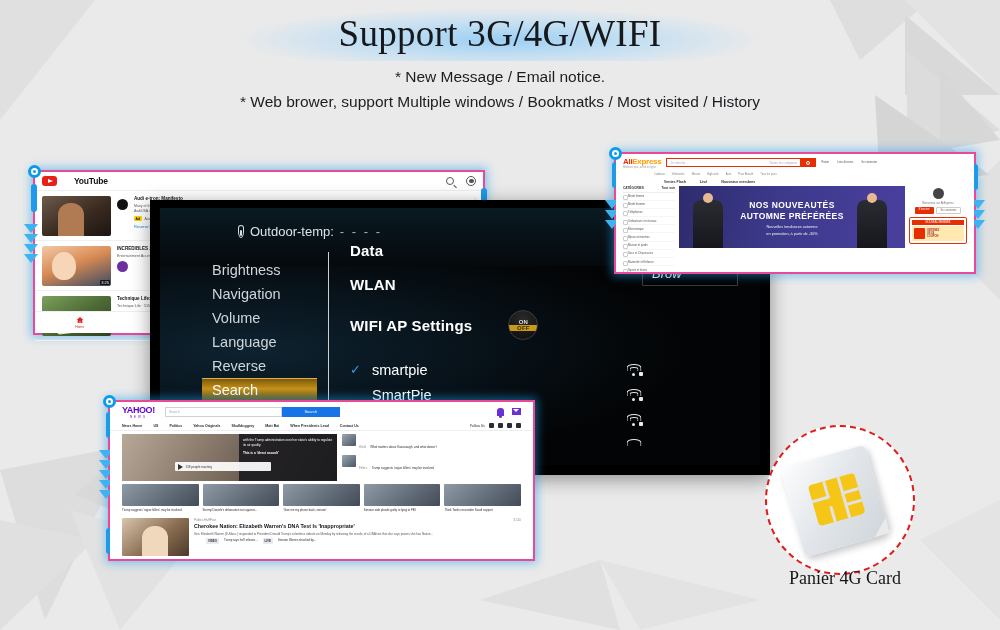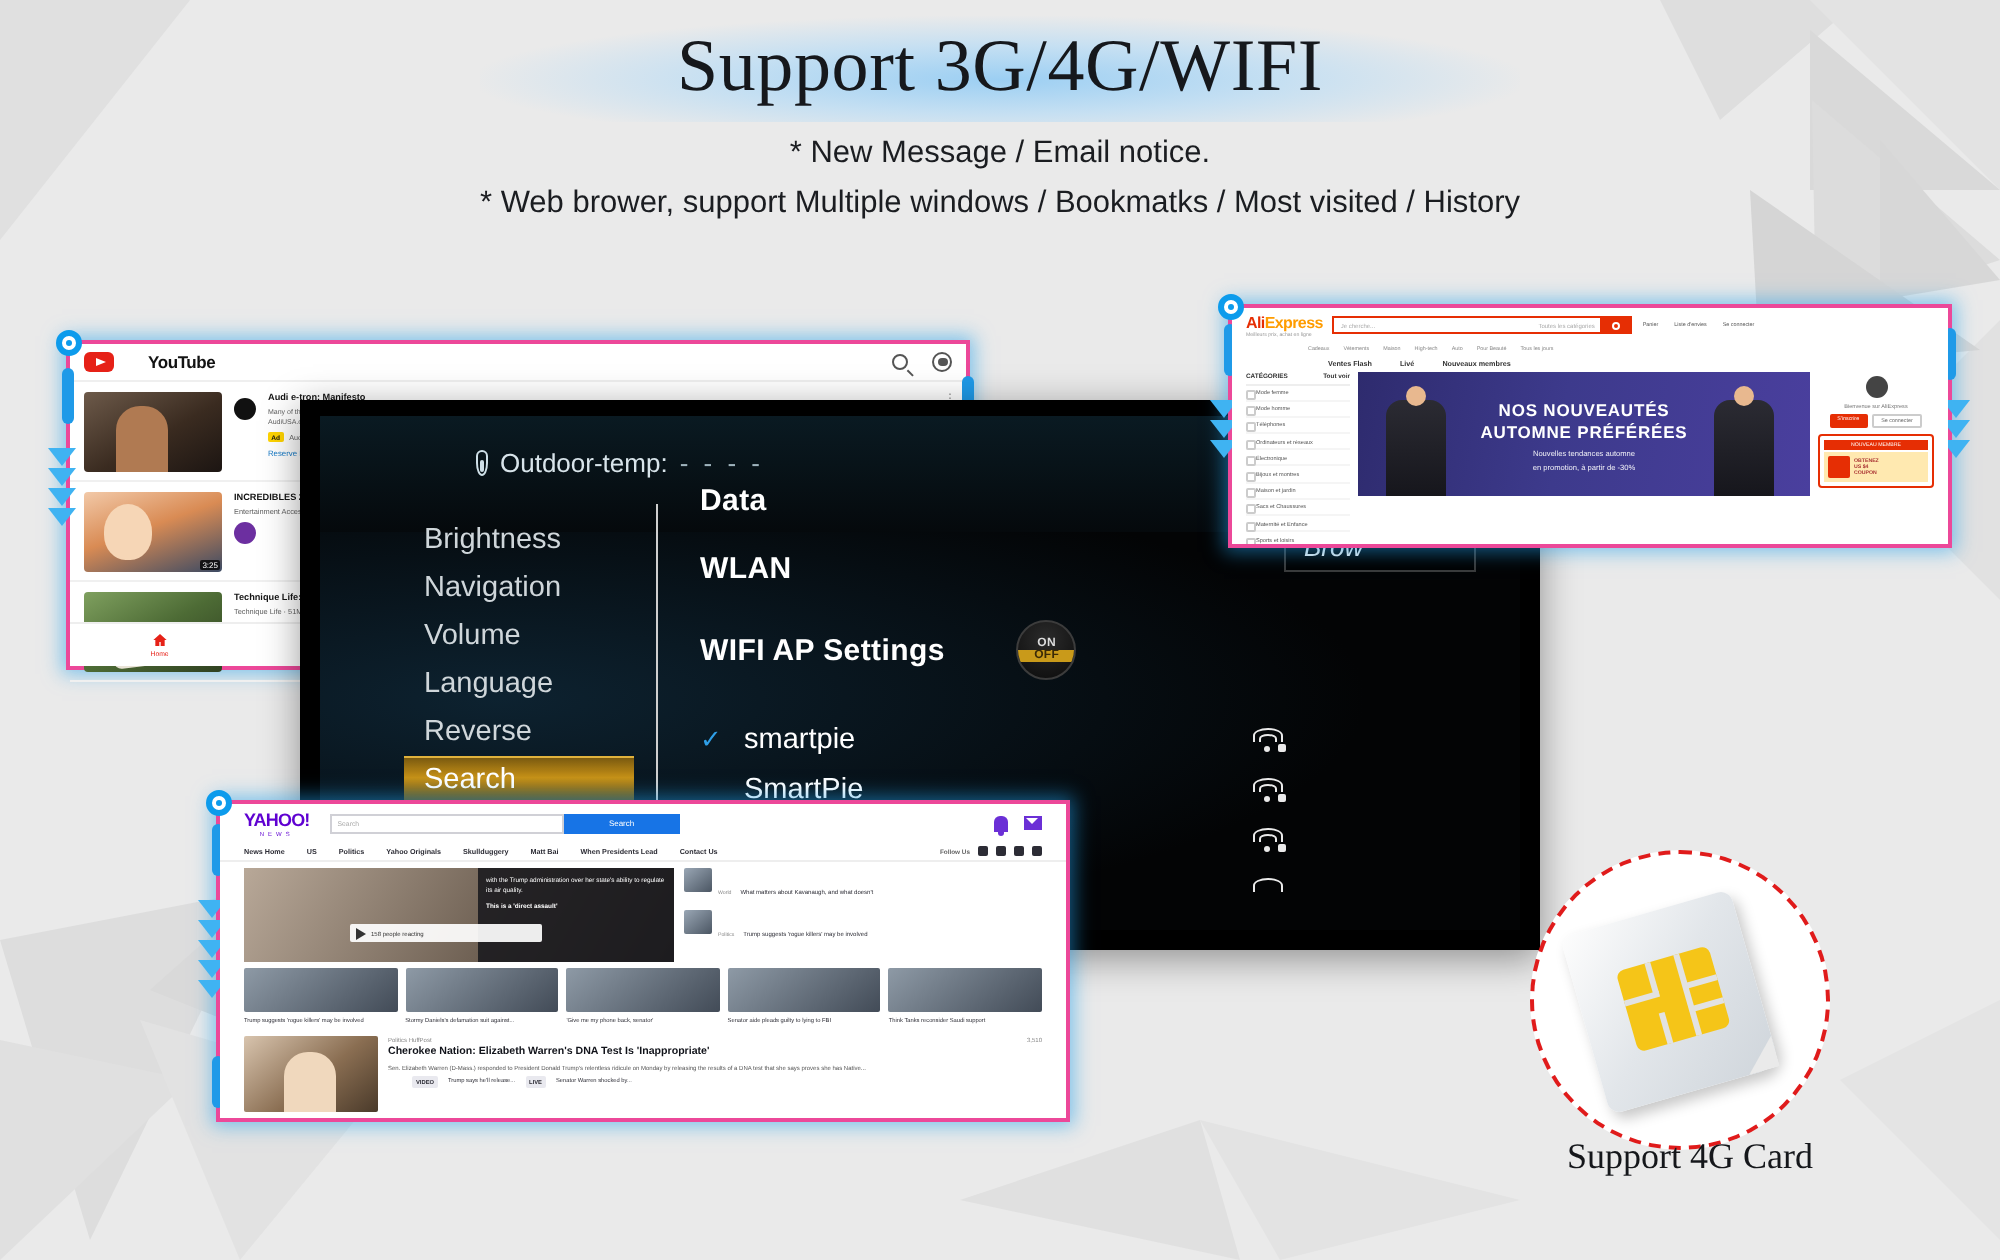--- a/index.html
+++ b/index.html
@@ -642,14 +642,14 @@
   <div id="sim-card">
     <div id="sim-chip">
       <i class="chip-l l1"></i>
         <i class="chip-l l2"></i>
         <i class="chip-l l3"></i>
       <i class="chip-l l4"></i>
         <i class="chip-l l5"></i>
         <i class="chip-l l6"></i>
     </div>
   </div>
-  <div id="sim-label">Support 4G Card</div>
+  <div id="sim-label">Panier 4G Card</div>
 </div>
 
 </body></html>

